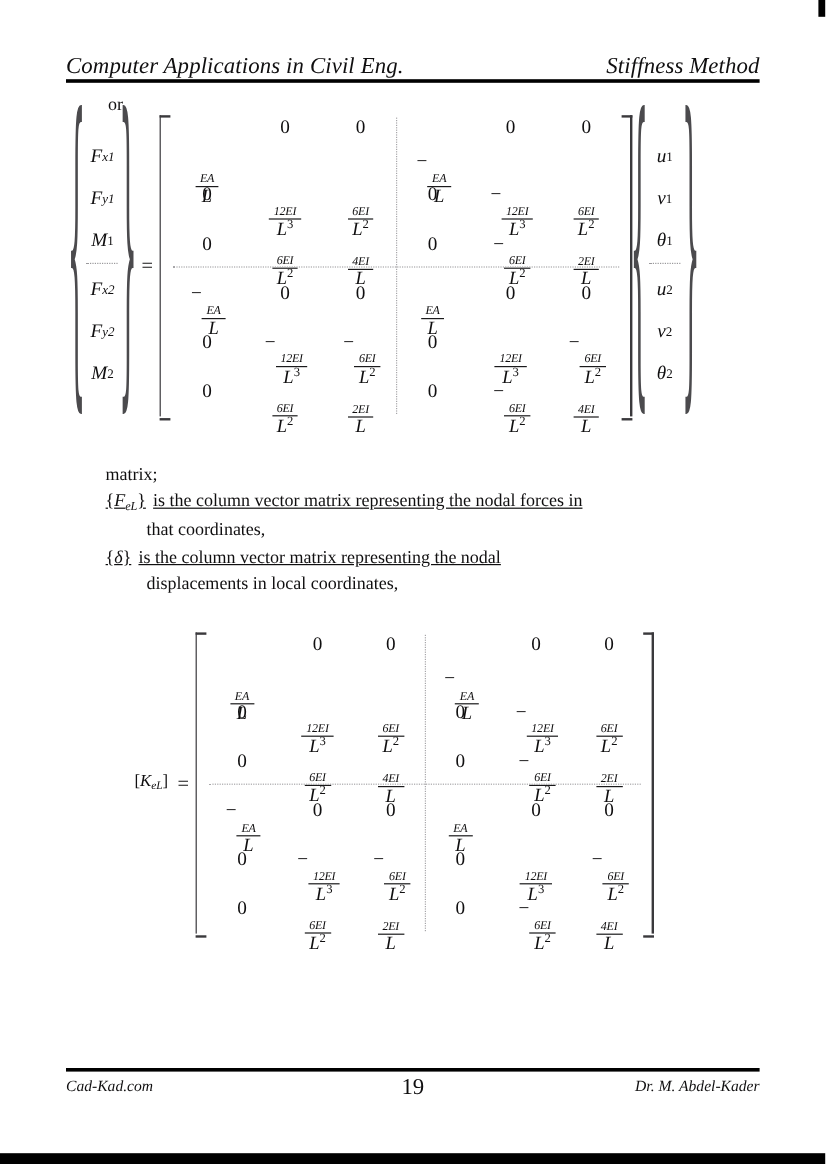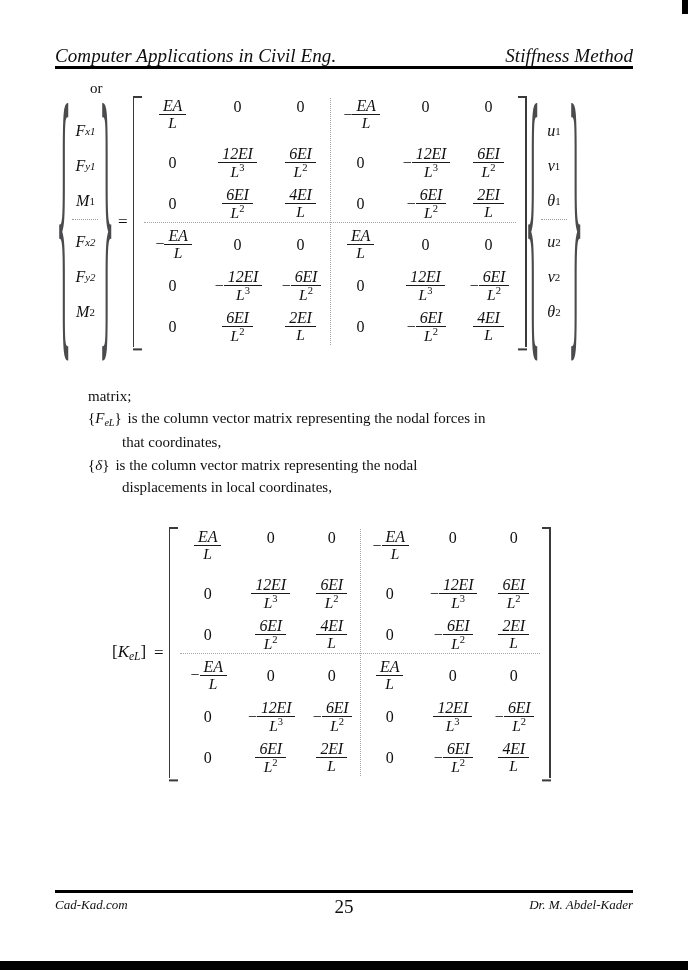--- a/index.html
+++ b/index.html
@@ -64,20 +64,21 @@
     left: 88px; top: 386px;
     width: 510px;
     font-size: 15px;
     line-height: 1.42;
   }
   .where-label { margin: 0 0 1px 0; }
   .def-row {
     display: flex;
     align-items: baseline;
     margin-bottom: 1px;
+    text-decoration: underline;
   }
   .def-sym {
     flex: 0 0 auto;
     white-space: nowrap;
     padding-right: 6px;
   }
   .def-text {
     flex: 1 1 auto;
     text-align: justify;
     text-justify: inter-word;
@@ -144,21 +145,21 @@
   
   .eq {
     position: absolute;
     display: flex;
     align-items: center;
   }
   #equation-1 { left: 58px; top: 96px; }
   #equation-2 { left: 112px; top: 527px; }
 
   .eq-label {
-    font-size: 17px;
+    font-size: 14px;
     white-space: nowrap;
     padding-right: 3px;
   }
   .eq-eq {
     font-size: 17px;
     padding: 0 5px;
   }
 
   
   .brack {
@@ -267,22 +268,23 @@
   .frac {
     display: inline-flex;
     flex-direction: column;
     align-items: center;
     vertical-align: middle;
     line-height: 1.02;
     font-style: italic;
   }
   .frac .num {
     padding: 0 2px;
-    font-size: 16px;
+    font-size: 10px;
     letter-spacing: -.2px;
+    margin-top: 47px;
   }
   .frac .den {
     border-top: 1.2px solid #1a191b;
     padding: 0 2px;
     width: 100%;
     text-align: center;
     font-size: 15.5px;
   }
   .frac .den .pw {
     font-size: .68em;
@@ -860,17 +862,17 @@
       <div class="brack-sq-r" style="--bh:254px"></div>
     </div>
   </div>
 
 
   <div class="footer-rule"></div>
   <div class="footer">
     <span>Cad-Kad.com</span>
     <span>Dr. M. Abdel-Kader</span>
   </div>
-  <div class="footer-page">25</div>
+  <div class="footer-page">19</div>
 
   <div class="scan-edge-corner"></div>
   <div class="scan-edge-bottom"></div>
 </div>
 
 </body></html>

